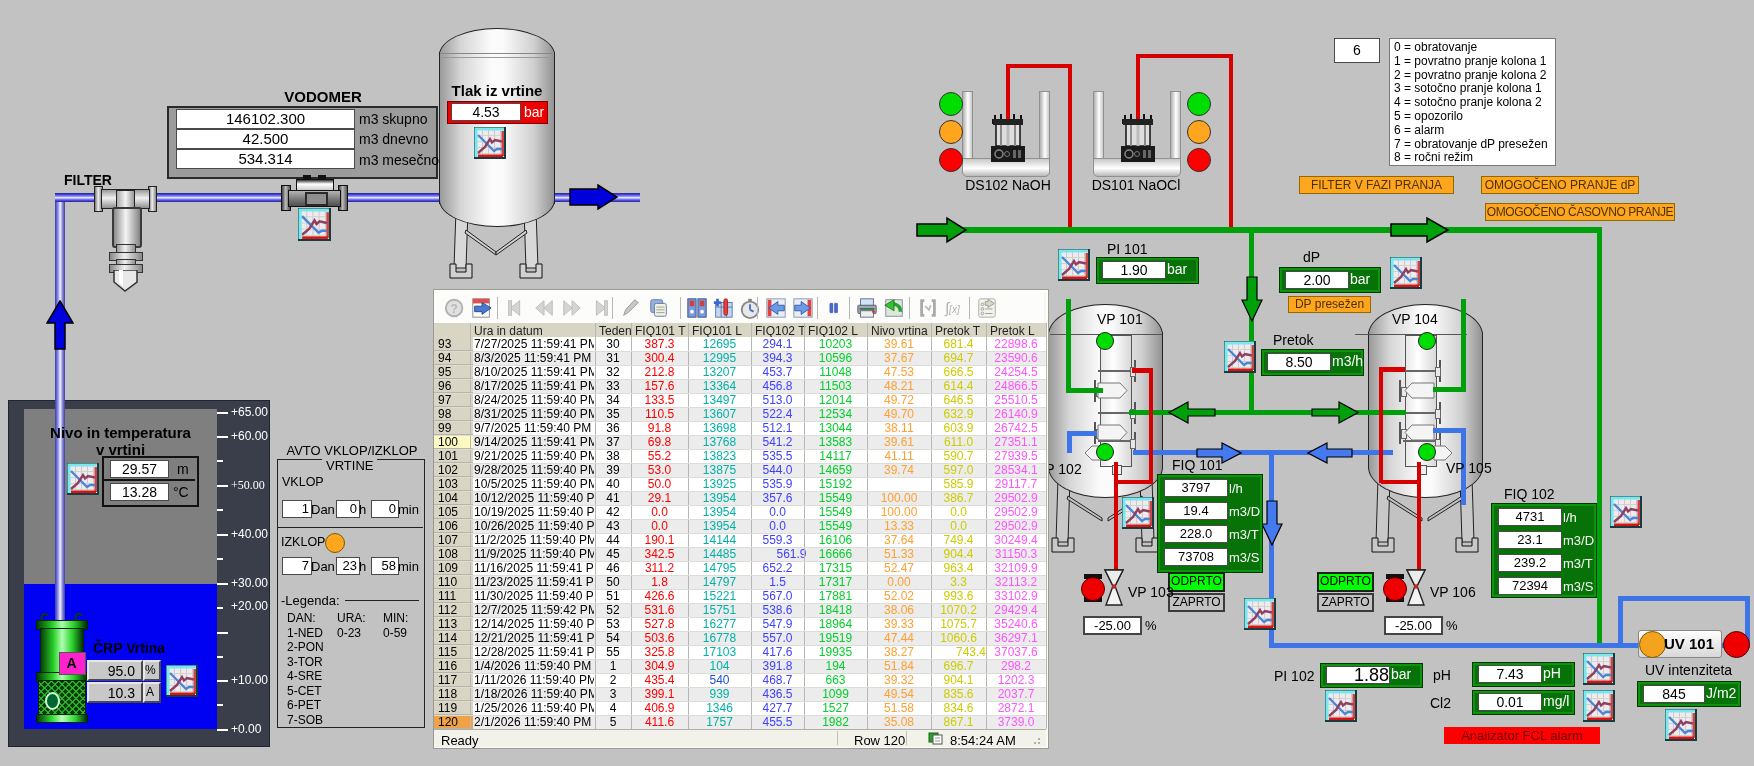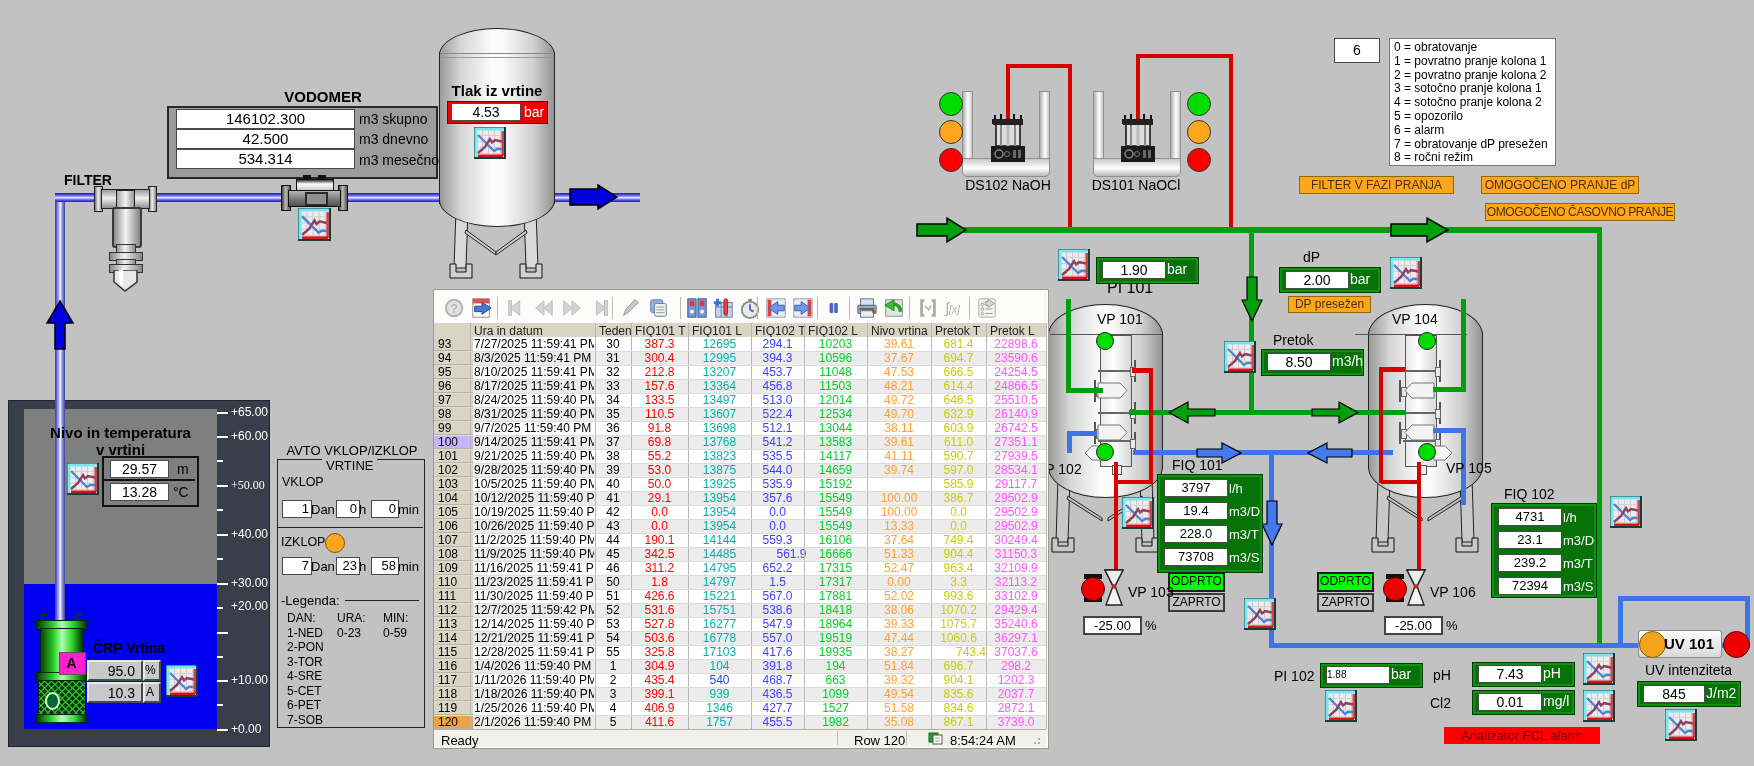--- a/index.html
+++ b/index.html
@@ -310,21 +310,21 @@
 <div class="lb" style="left:1394px;top:67.6px;font-size:12px;">2 = povratno pranje kolona 2</div>
 <div class="lb" style="left:1394px;top:81.4px;font-size:12px;">3 = sotočno pranje kolona 1</div>
 <div class="lb" style="left:1394px;top:95.2px;font-size:12px;">4 = sotočno pranje kolona 2</div>
 <div class="lb" style="left:1394px;top:109.0px;font-size:12px;">5 = opozorilo</div>
 <div class="lb" style="left:1394px;top:122.80000000000001px;font-size:12px;">6 = alarm</div>
 <div class="lb" style="left:1394px;top:136.60000000000002px;font-size:12px;">7 = obratovanje dP presežen</div>
 <div class="lb" style="left:1394px;top:150.4px;font-size:12px;">8 = ročni režim</div>
 <div class="a oi" style="left:1299px;top:176px;width:153px;height:16px;line-height:16px;">FILTER V FAZI PRANJA</div>
 <div class="a oi" style="left:1481px;top:176px;width:156px;height:16px;line-height:16px;">OMOGOČENO PRANJE dP</div>
 <div class="a oi" style="left:1485px;top:203px;width:188px;height:16px;line-height:16px;letter-spacing:-0.4px;">OMOGOČENO ČASOVNO PRANJE</div>
-<div class="lb" style="left:1107px;top:241px;font-size:16px;margin-top:38px;">PI 101</div>
+<div class="lb" style="left:1107px;top:241px;font-size:14px;">PI 101</div>
 <div class="a" style="left:1096px;top:257px;width:101px;height:25px;background:#077207;border:1px solid #033803;box-shadow:inset 0 0 0 2px #0d930d;"></div>
 <div class="a wf" style="left:1102px;top:261px;width:62px;height:16px;font-size:14px;text-align:center;line-height:16px;">1.90</div>
 <div class="lb" style="left:1167px;top:261px;font-size:14px;color:#fff;">bar</div>
 <svg class="a" style="left:1058px;top:249px" width="32" height="32" viewBox="0 0 32 32">
 <rect x="0" y="0" width="32" height="32" fill="#173c40"></rect>
 <rect x="2" y="2" width="28" height="28" fill="#efeaed"></rect>
 <g stroke="#d9c3cf" stroke-width="1">
 <line x1="8.5" y1="3" x2="8.5" y2="29"></line>
       <line x1="14.5" y1="3" x2="14.5" y2="29"></line>
       <line x1="20.5" y1="3" x2="20.5" y2="29"></line>
@@ -658,21 +658,21 @@
       <line x1="3" y1="26.5" x2="29" y2="26.5"></line>
 </g>
 <path d="M2,30 L2,2 L30,2" stroke="#79e8ee" stroke-width="3" fill="none"></path>
 <rect x="27.5" y="4" width="2.5" height="25" fill="#cc4444"></rect>
 <rect x="4" y="27.5" width="25" height="2.5" fill="#dd1111"></rect>
 <polyline points="4,8 13,17 17,21 20,24 23,22 28,22" stroke="#4a86d8" stroke-width="2.4" fill="none"></polyline>
 <polyline points="4,26 11,20 16,12 18,15.5 21,13 28,14.5" stroke="#8e4060" stroke-width="2.4" fill="none"></polyline>
 </svg>
 <div class="lb" style="left:1274px;top:668px;font-size:14px;">PI 102</div>
 <div class="a" style="left:1320px;top:663px;width:101px;height:23px;background:#077207;border:1px solid #033803;box-shadow:inset 0 0 0 2px #0d930d;"></div>
-<div class="a wf" style="left:1326px;top:666px;width:62px;height:16px;font-size:10px;text-align:left;line-height:16px;">1.88</div>
+<div class="a wf" style="left:1326px;top:666px;width:62px;height:16px;font-size:18px;text-align:right;line-height:16px;">1.88</div>
 <div class="lb" style="left:1391px;top:666px;font-size:14px;color:#fff;">bar</div>
 <svg class="a" style="left:1325px;top:690px" width="32" height="32" viewBox="0 0 32 32">
 <rect x="0" y="0" width="32" height="32" fill="#173c40"></rect>
 <rect x="2" y="2" width="28" height="28" fill="#efeaed"></rect>
 <g stroke="#d9c3cf" stroke-width="1">
 <line x1="8.5" y1="3" x2="8.5" y2="29"></line>
       <line x1="14.5" y1="3" x2="14.5" y2="29"></line>
       <line x1="20.5" y1="3" x2="20.5" y2="29"></line>
       <line x1="26.5" y1="3" x2="26.5" y2="29"></line>
 </g>
@@ -931,21 +931,21 @@
     <div style="position:absolute;left:40px;top:84.0px;width:120px;height:14.0px;line-height:14.0px;overflow:hidden;white-space:nowrap;">9/7/2025 11:59:40 PM</div>
     <div style="position:absolute;left:161px;top:84.0px;width:36px;height:14.0px;line-height:14.0px;text-align:center;">36</div>
     <div style="position:absolute;left:197px;top:84.0px;width:57px;height:14.0px;line-height:14.0px;text-align:center;color:#ff0000;">91.8</div>
     <div style="position:absolute;left:254px;top:84.0px;width:63px;height:14.0px;line-height:14.0px;text-align:center;color:#00b2a8;">13698</div>
     <div style="position:absolute;left:317px;top:84.0px;width:53px;height:14.0px;line-height:14.0px;text-align:center;color:#4040ff;">512.1</div>
     <div style="position:absolute;left:370px;top:84.0px;width:63px;height:14.0px;line-height:14.0px;text-align:center;color:#00d02a;">13044</div>
     <div style="position:absolute;left:433px;top:84.0px;width:64px;height:14.0px;line-height:14.0px;text-align:center;color:#ffa030;">38.11</div>
     <div style="position:absolute;left:497px;top:84.0px;width:55px;height:14.0px;line-height:14.0px;text-align:center;color:#cccc00;">603.9</div>
     <div style="position:absolute;left:552px;top:84.0px;width:60px;height:14.0px;line-height:14.0px;text-align:center;color:#ff55ff;">26742.5</div>
     <div style="position:absolute;left:0;top:98.0px;width:612px;height:14.0px;background:#ececec;"></div>
-    <div style="position:absolute;left:0;top:98.0px;width:35px;height:13.0px;background:#c4b5fd;border-bottom:1px solid #b8b4a4;padding-left:4px;line-height:14.0px;">100</div>
+    <div style="position:absolute;left:0;top:98.0px;width:35px;height:13.0px;background:#fef9c3;border-bottom:1px solid #b8b4a4;padding-left:4px;line-height:14.0px;">100</div>
     <div style="position:absolute;left:40px;top:98.0px;width:120px;height:14.0px;line-height:14.0px;overflow:hidden;white-space:nowrap;">9/14/2025 11:59:41 PM</div>
     <div style="position:absolute;left:161px;top:98.0px;width:36px;height:14.0px;line-height:14.0px;text-align:center;">37</div>
     <div style="position:absolute;left:197px;top:98.0px;width:57px;height:14.0px;line-height:14.0px;text-align:center;color:#ff0000;">69.8</div>
     <div style="position:absolute;left:254px;top:98.0px;width:63px;height:14.0px;line-height:14.0px;text-align:center;color:#00b2a8;">13768</div>
     <div style="position:absolute;left:317px;top:98.0px;width:53px;height:14.0px;line-height:14.0px;text-align:center;color:#4040ff;">541.2</div>
     <div style="position:absolute;left:370px;top:98.0px;width:63px;height:14.0px;line-height:14.0px;text-align:center;color:#00d02a;">13583</div>
     <div style="position:absolute;left:433px;top:98.0px;width:64px;height:14.0px;line-height:14.0px;text-align:center;color:#ffa030;">39.61</div>
     <div style="position:absolute;left:497px;top:98.0px;width:55px;height:14.0px;line-height:14.0px;text-align:center;color:#cccc00;">611.0</div>
     <div style="position:absolute;left:552px;top:98.0px;width:60px;height:14.0px;line-height:14.0px;text-align:center;color:#ff55ff;">27351.1</div>
     <div style="position:absolute;left:0;top:112.0px;width:612px;height:14.0px;background:#ffffff;"></div>

